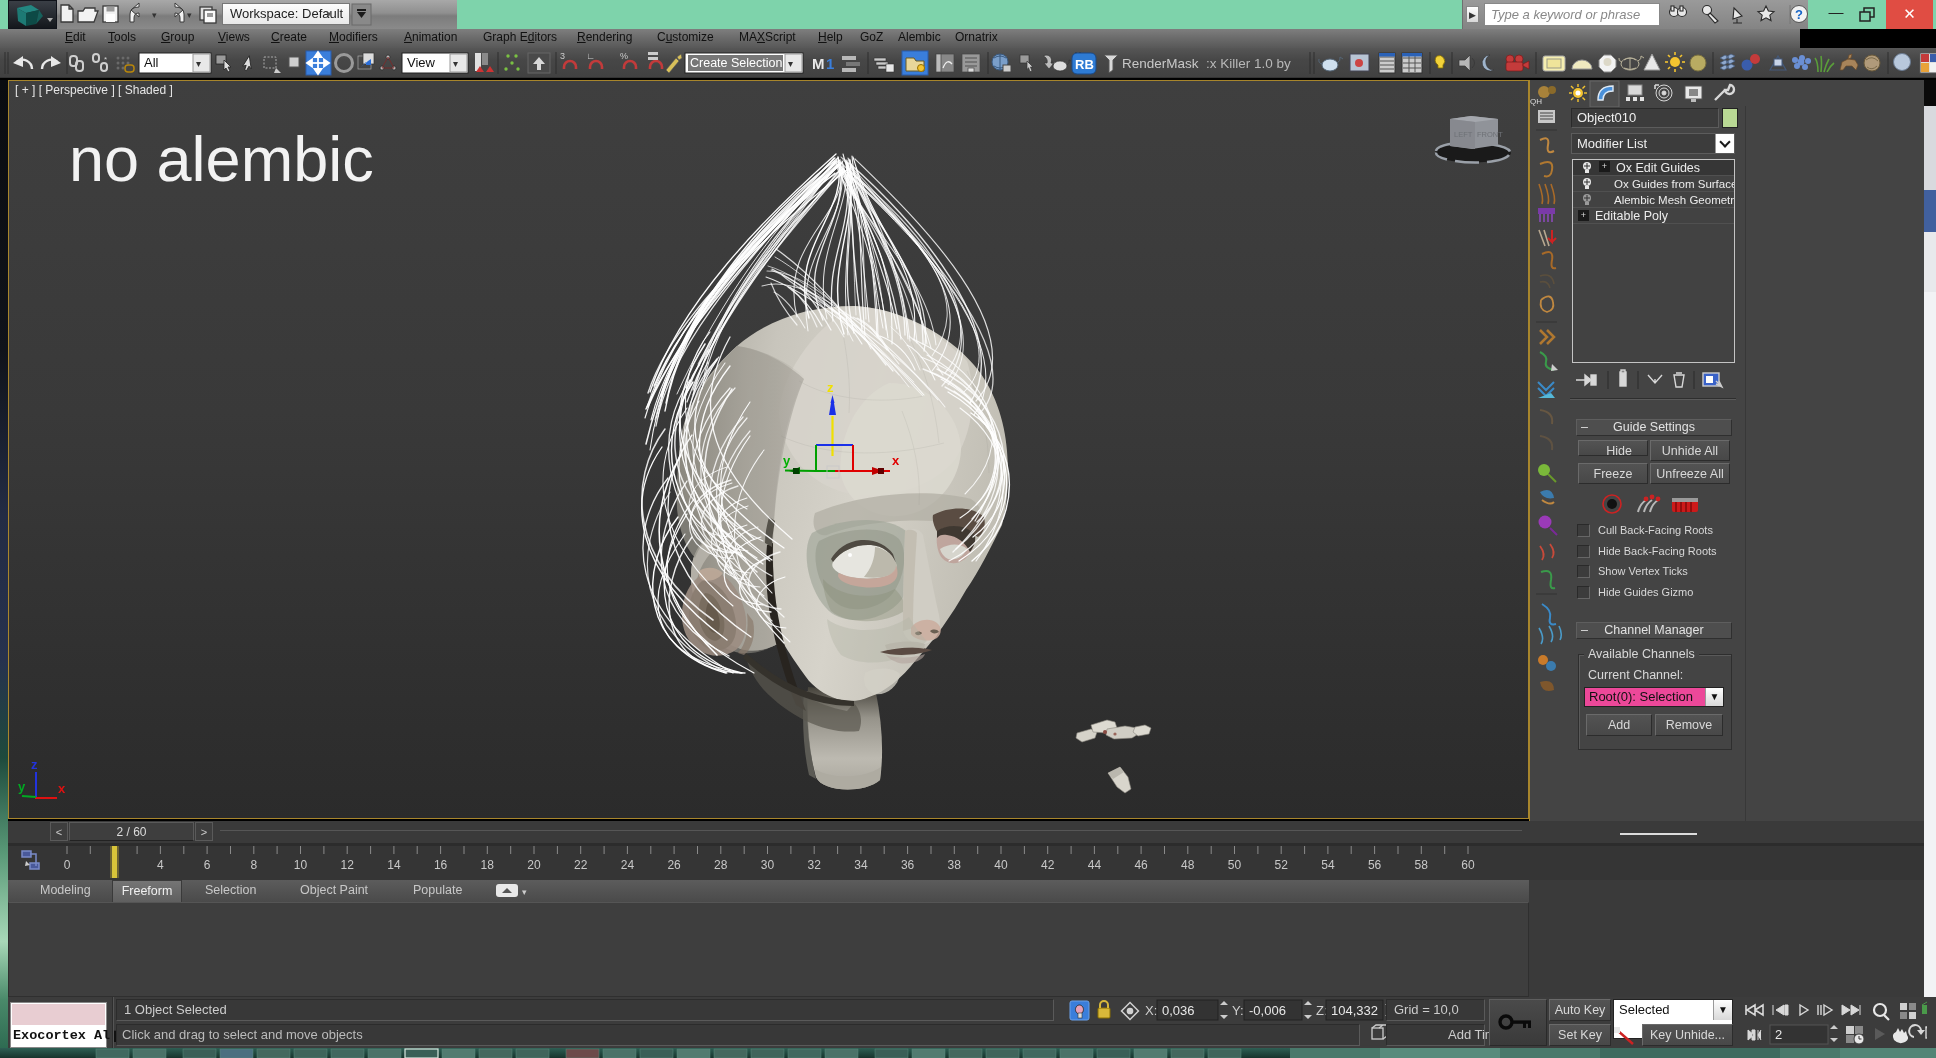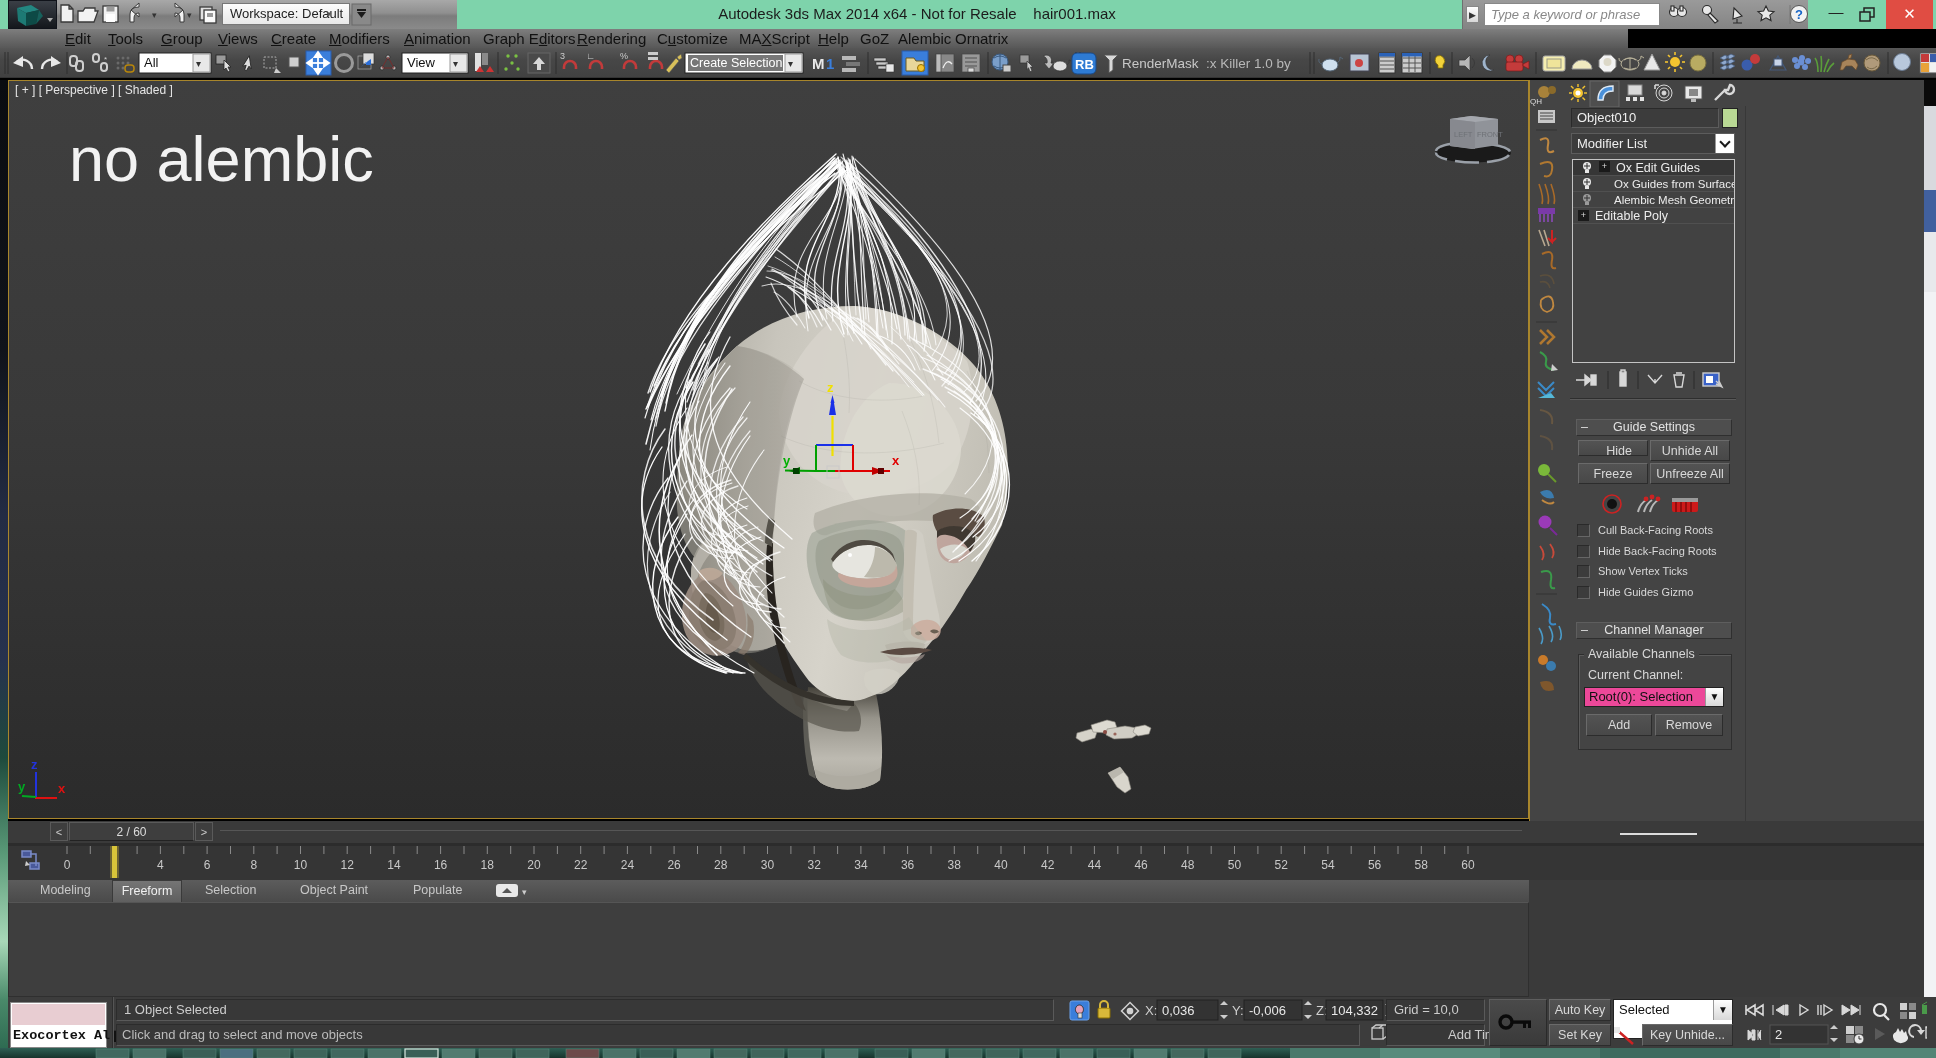--- a/index.html
+++ b/index.html
@@ -15,22 +15,22 @@
 #qat { left:57px; top:0; width:400px; height:29px;
   background:linear-gradient(#a8a8a8,#8f8f8f 45%,#7c7c7c 55%,#8a8a8a); }
 #wsbox { left:222px; top:3px; width:128px; height:22px; background:linear-gradient(#fdfdfd,#e8e8e8);
   border:1px solid #777; font-size:13px; color:#222; line-height:20px; padding-left:7px; }
 #titletext { left:587px; top:5px; width:660px; font-size:15px; color:#1c1c1c; text-align:center; }
 #searchwrap { left:1462px; top:0px; width:346px; height:29px; background:linear-gradient(#9a9a9a,#848484); border-left:1px solid #6f6f6f;}
 #searchbox { left:1484px; top:3px; width:176px; height:23px; background:#fff; border:1px solid #888;
   font-size:13px; font-style:italic; color:#888; line-height:21px; padding-left:6px; }
 .winbtn { position:absolute; top:0; height:29px; }
 
-#menubar { left:0; top:29px; width:1628px; height:19px;
-  background:linear-gradient(#7e7e7e,#6a6a6a 50%,#585858); font-size:15px; color:#111; }
+#menubar { left:0; top:29px; width:1800px; height:19px;
+  background:linear-gradient(#7e7e7e,#6a6a6a 50%,#585858); font-size:12px; color:#111; }
 #menubar span { position:absolute; top:1px; }
 
 #toolbar { left:0; top:48px; width:1936px; height:30px;
   background:linear-gradient(#565656,#474747 40%,#414141); border-bottom:1px solid #333;}
 
 
 #leftsliver { left:0; top:80px; width:8px; height:968px;
   background:linear-gradient(#0a0c10 0%,#10131a 28%,#232c44 45%,#27324e 60%,#1e4a3c 70%,#5a9a78 80%,#a8d8b8 89%,#4a8a6a 95%,#2e6b52 100%); }
 #rightsliver { left:1924px; top:80px; width:12px; height:917px; background:#f2f3f5; }
 
@@ -93,21 +93,20 @@
         <rect x="150" y="13" width="6" height="4" fill="#9a9a9a" stroke="none"></rect>
       </g>
       <text x="95" y="18" font-size="9" fill="#333">▾</text>
       <text x="130" y="18" font-size="9" fill="#333">▾</text>
       <rect x="295" y="4" width="19" height="21" fill="#898989" stroke="#6a6a6a"></rect>
       <path d="M300 12 h9 l-4.5 6 z" fill="#1a1a1a"></path>
       <path d="M300 10 h9" stroke="#1a1a1a" stroke-width="2"></path>
     </svg>
   </div>
   <div class="abs" id="wsbox">Workspace: Default <span style="position:absolute;right:18px;top:0;color:#555;font-size:9px;">▾</span></div>
-  <div class="abs" id="titletext">Autodesk 3ds Max  2014 x64  - Not for Resale&nbsp;&nbsp;&nbsp;&nbsp;hair001.max</div>
   <div class="abs" id="searchwrap"></div>
   <div class="abs" style="left:1466px;top:6px;width:13px;height:17px;background:linear-gradient(#fefefe,#d8d8d8);border:1px solid #888;color:#333;font-size:9px;text-align:center;line-height:16px;">▶</div>
   <div class="abs" id="searchbox">Type a keyword or phrase</div>
   <div class="abs" style="left:1662px;top:0;width:146px;height:29px;">
     <svg width="146" height="29" viewBox="0 0 146 29">
       <g stroke="#2a2a2a" stroke-width="1.1" fill="#e8e8e8">
         <circle cx="12" cy="12" r="4.5"></circle>
           <circle cx="20" cy="12" r="4.5"></circle>
         <rect x="9" y="6" width="3" height="5"></rect>
           <rect x="18" y="6" width="3" height="5"></rect>

